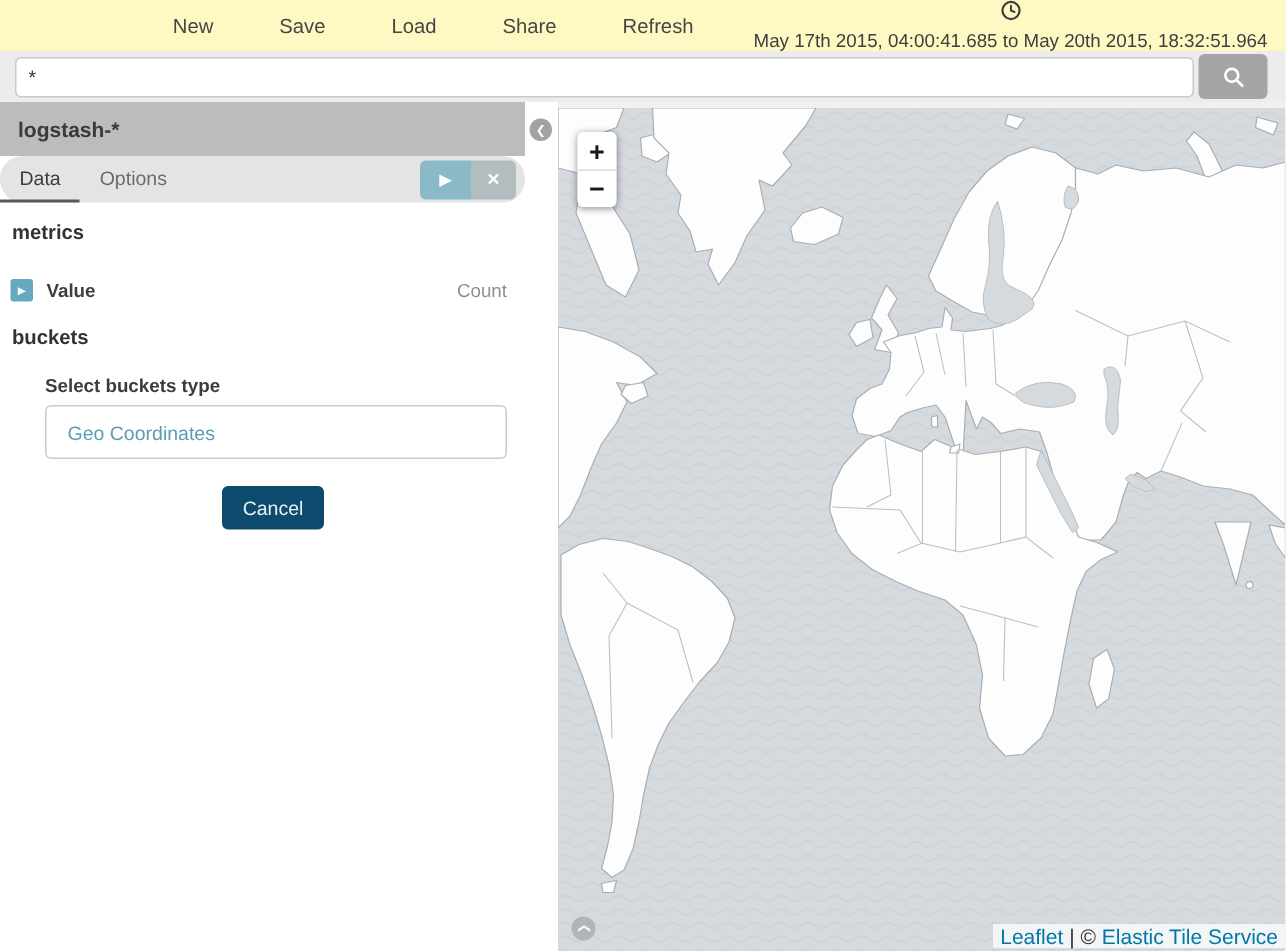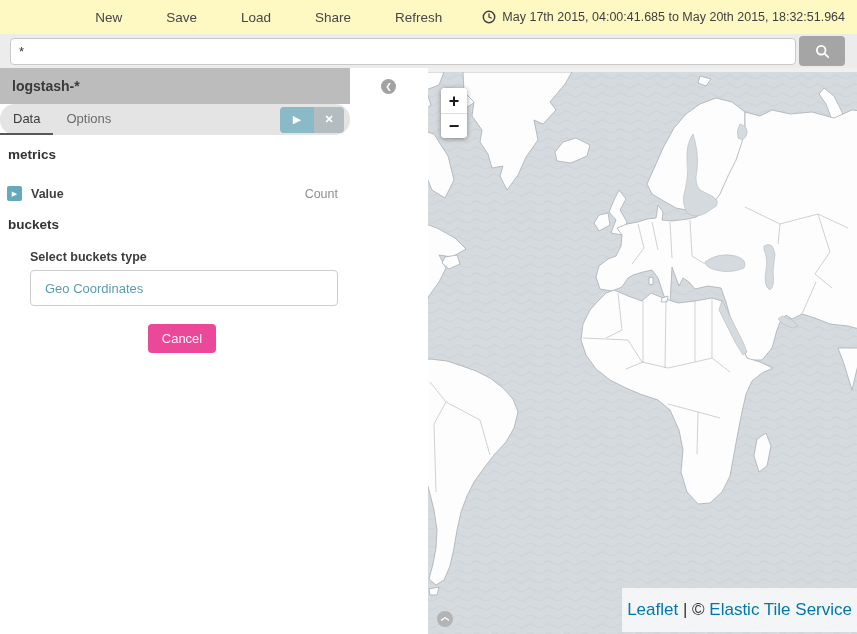--- a/index.html
+++ b/index.html
@@ -4,34 +4,34 @@
 <style>
   * { margin:0; padding:0; box-sizing:border-box; }
   html,body { width:857px; height:634px; overflow:hidden;
     font-family:"Liberation Sans", sans-serif; background:#fff; }
 
   
   .topbar { height:34px; background:#fef9c3; display:flex; align-items:center;
     justify-content:flex-end; padding-right:12px; gap:0; }
   .nav-item { font-size:13.5px; color:#464646; padding:0 22px; cursor:pointer; }
   .timepicker { display:flex; align-items:center; gap:6px; font-size:12.5px;
-    color:#3f3f3f; padding-left:18px; cursor:pointer; }
+    color:#3f3f3f; padding-left:18px; cursor:pointer;flex-direction:column; }
 
   
   .search-row { height:34px; background:#ececec; display:flex; align-items:center;
     padding:0 12px 0 10px; gap:3px; }
   .search-input { flex:1; height:27px; border:1px solid #c9c9c9; border-radius:4px;
     background:#fff; font-size:13px; color:#333; padding:0 8px;
     font-family:"Liberation Sans", sans-serif; }
   .search-btn { width:46px; height:30px; background:#a5a5a5; border:none;
     border-radius:4px; display:flex; align-items:center; justify-content:center;
     cursor:pointer; }
 
   
-  .main { display:flex; height:566px;gap:28px; }
+  .main { display:flex; height:566px; }
 
   
   .sidebar { width:350px; background:#fff; display:flex; flex-direction:column; }
   .vis-header { height:36px; background:#bcbcbc; display:flex; align-items:center;
     padding-left:12px; font-size:14px; font-weight:bold; color:#3a3a3a; }
   .tabbar { height:31px; background:#e4e4e4; display:flex; align-items:stretch;border-radius:15px; }
   .tab { font-size:13px; color:#6b6b6b; padding:0 13px; display:flex;
     align-items:center; cursor:pointer; border-bottom:2px solid transparent; }
   .tab.active { color:#3c3c3c; border-bottom:2px solid #57585a; }
   .tab-actions { margin-left:auto; display:flex; align-items:center; padding-right:6px; gap:0; }
@@ -48,21 +48,21 @@
     justify-content:center; cursor:pointer; }
   .metric-label { font-size:12.5px; font-weight:bold; color:#3f3f3f; margin-left:9px; }
   .metric-value { margin-left:auto; font-size:12.5px; color:#8f8f8f; }
 
   .bucket-form { padding:14px 16px 0 30px; }
   .bucket-form-label { font-size:12.5px; font-weight:bold; color:#3c3c3c; }
   .bucket-select { margin-top:6px; width:308px; height:36px; border:1px solid #ccc;
     border-radius:4px; background:#fff; display:flex; align-items:center;
     padding-left:14px; font-size:13px; color:#5a9db1; cursor:pointer; }
   .cancel-wrap { display:flex; justify-content:center; margin-top:18px; }
-  .btn-cancel { background:#ec4899; color:rgba(255,255,255,0.92); border:none;
+  .btn-cancel { background:#0c4a6e; color:rgba(255,255,255,0.92); border:none;
     border-radius:4px; font-size:13px; padding:7px 14px; cursor:pointer;
     font-family:"Liberation Sans", sans-serif; }
 
   
   .gutter { width:22px; background:#fff; position:relative; }
   .collapse-btn { position:absolute; top:11px; left:3px; width:15px; height:15px;
     border-radius:50%; background:#a2a2a2; border:none; color:#fff; font-size:8px;
     line-height:15px; text-align:center; cursor:pointer; padding:0; }
 
   
@@ -72,21 +72,21 @@
     border-radius:4px; box-shadow:0 1px 5px rgba(0,0,0,0.4); overflow:hidden; z-index:5; }
   .zoom-btn { display:block; width:26px; height:25px; background:#fff; border:none;
     font-size:18px; font-weight:bold; color:#1a1a1a; cursor:pointer; line-height:24px;
     text-align:center; padding:0; font-family:"Liberation Sans", sans-serif; }
   .zoom-btn + .zoom-btn { border-top:1px solid #ddd; }
   .spy-toggle { position:absolute; left:9px; bottom:7px; width:16px; height:16px;
     border-radius:50%; background:#ababab; opacity:.8; border:none; color:#fff;
     font-size:8px; line-height:16px; text-align:center; cursor:pointer; padding:0; z-index:5; }
   .spy-toggle span { display:inline-block; transform:rotate(90deg); }
   .attribution { position:absolute; right:0; bottom:2px; background:rgba(255,255,255,0.72);
-    font-size:17px; color:#333; padding:12px 5px; z-index:5; }
+    font-size:14px; color:#333; padding:0 5px; z-index:5; }
   .attribution a { color:#0078a8; text-decoration:none; cursor:pointer; }
 </style>
 </head>
 <body>
 
 <div class="topbar">
   <span class="nav-item">New</span>
   <span class="nav-item">Save</span>
   <span class="nav-item">Load</span>
   <span class="nav-item">Share</span>

